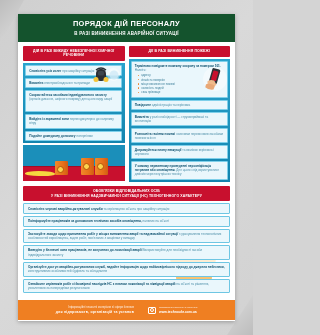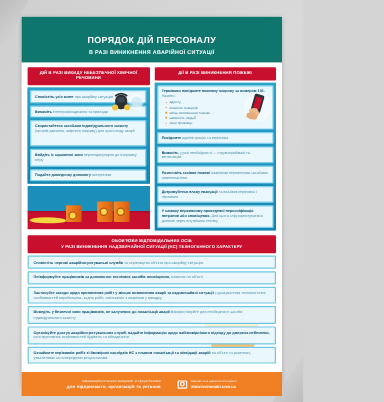--- a/index.html
+++ b/index.html
@@ -27,22 +27,22 @@
   }
   .page {
     position:absolute; left:18px; top:14px;
     width:217px; height:307px;
     background:#ffffff;
     box-shadow: 0 1px 4px rgba(0,0,0,.28);
   }
 
   
   .title-bar {
-    background:#0f766e; color:#fff;
-    padding:16px 8px 5px; text-align:center;
+    background:#14532d; color:#fff;
+    padding:6px 8px 5px; text-align:center;
   }
   .title-main {
     font-size:7.4px; font-weight:bold; letter-spacing:.35px; line-height:1.18;
   }
   .title-sub {
     font-size:4.5px; font-weight:bold; letter-spacing:.25px;
     margin-top:2.5px; line-height:1.2;
   }
 
   

